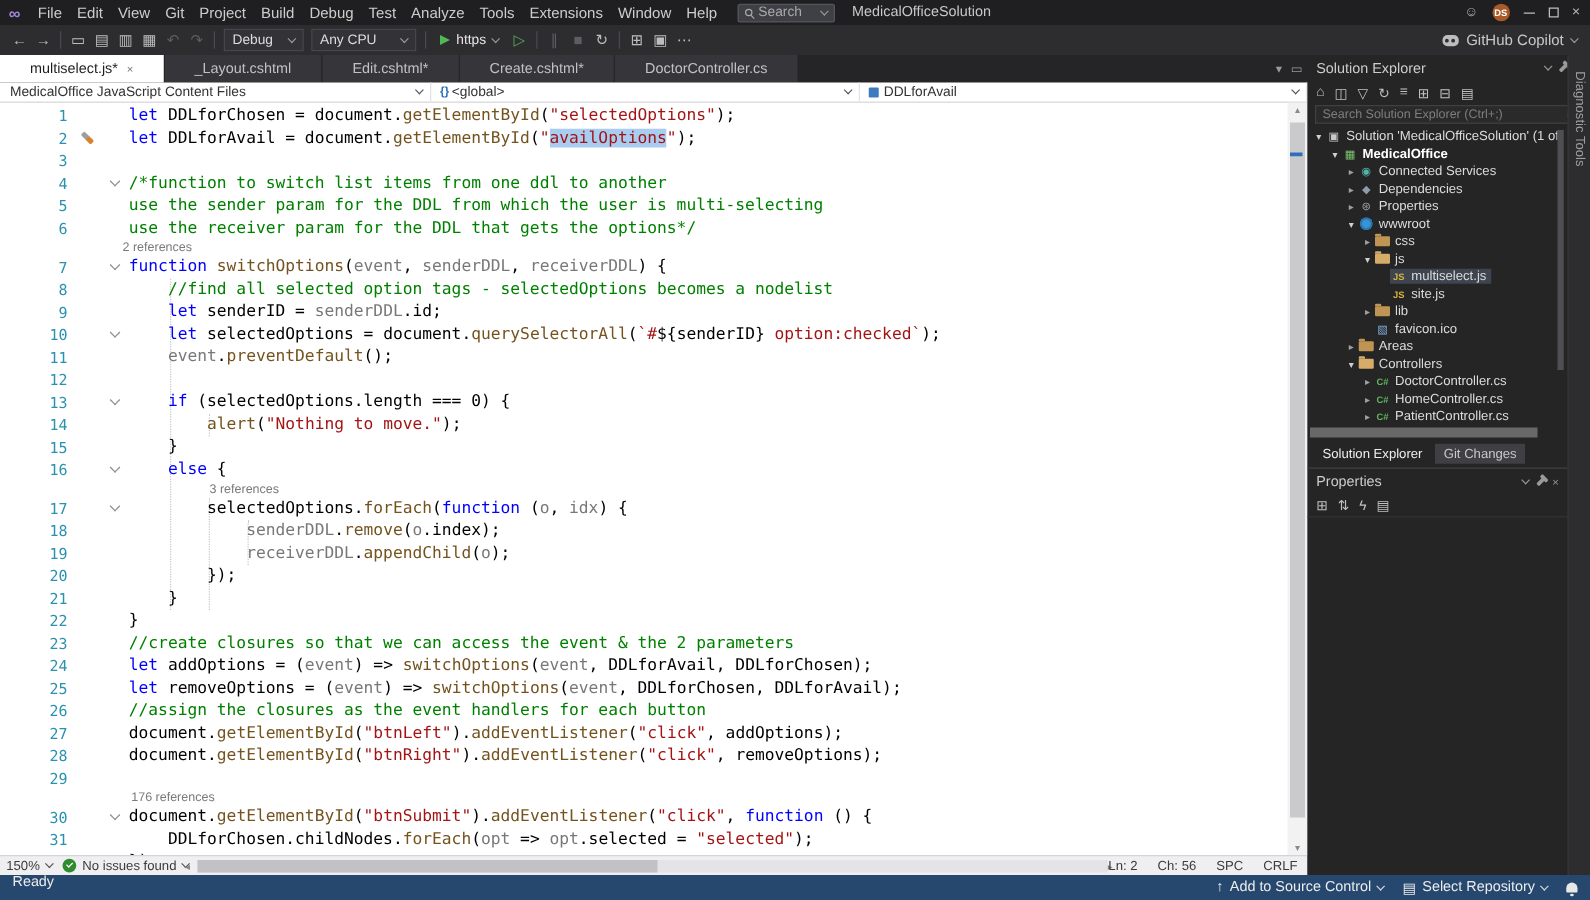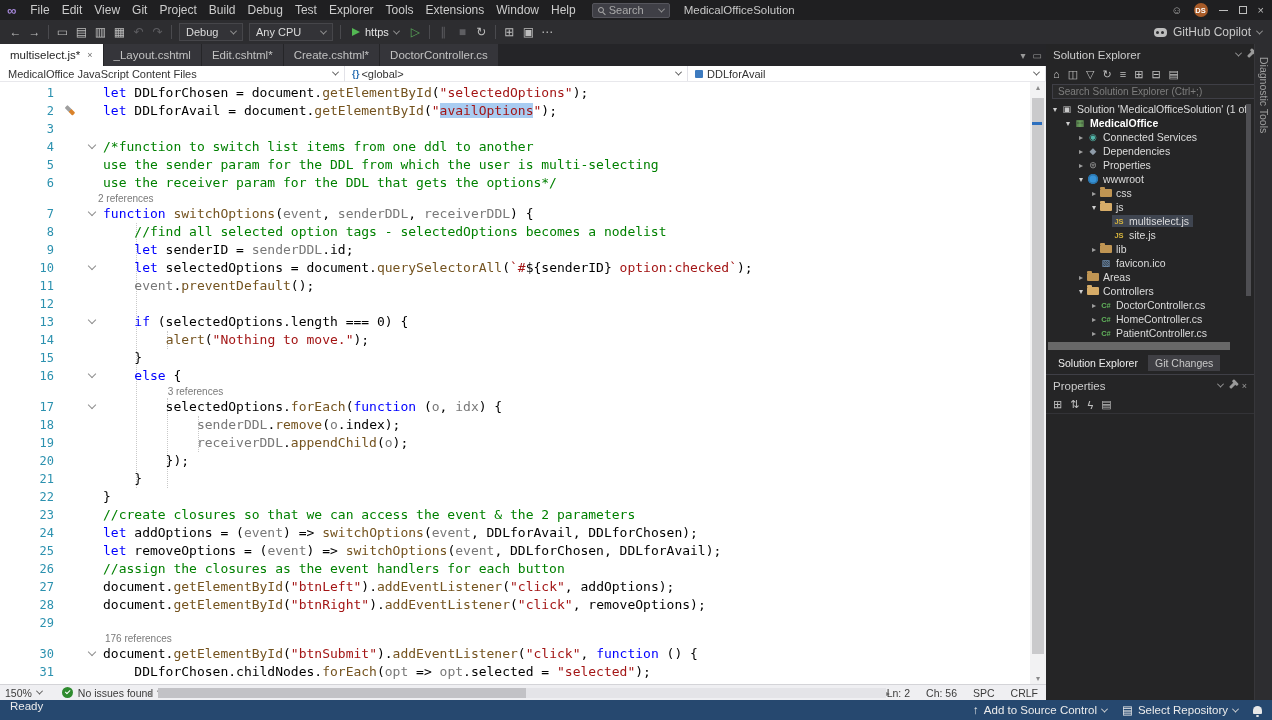--- a/index.html
+++ b/index.html
@@ -46,21 +46,21 @@
   .play { width:0; height:0; border-left:8px solid #53B853; border-top:4.5px solid transparent;
           border-bottom:4.5px solid transparent; }
   .copilot { position:absolute; right:10px; display:flex; gap:6px; align-items:center; color:#C8C8C8; font-size:12px; }
   .cop-ico { width:13px; height:9px; border-radius:4px; background:#BDBDBD; position:relative; }
   .cop-ico::before, .cop-ico::after { content:""; position:absolute; top:3px; width:3px; height:3px;
            border-radius:50%; background:#2D2D30; }
   .cop-ico::before { left:2.5px; } .cop-ico::after { right:2.5px; }
 
   
   #tabstrip { position:absolute; left:0; top:44px; width:1046px; height:22px; background:#252528; display:flex; }
-  .tab { height:22px; padding:0 10px; font-size:11.5px; background:#35353A; color:#C2C2C2;
+  .tab { height:22px; padding:0 24px; font-size:11.5px; background:#35353A; color:#C2C2C2;
          margin-right:1px; display:flex; align-items:center; gap:7px; }
   .tab.active { background:#FFFFFF; color:#1E1E1E; }
   .tab .x { color:#707070; font-size:9px; }
   .ts-right { position:absolute; right:4px; top:0; height:22px; display:flex; align-items:center; gap:7px;
               color:#9A9A9A; font-size:10px; }
 
   
   #navbar { position:absolute; left:0; top:66px; width:1046px; height:16px; background:#FFFFFF;
             display:flex; font-size:11px; color:#333; border-bottom:1px solid #E8E8EC; }
   .nb-sec { display:flex; align-items:center; position:relative; border-right:1px solid #E2E2E8; height:100%; }
@@ -91,21 +91,21 @@
   #vscroll { position:absolute; left:1030px; top:0; width:16px; height:602px; background:#F2F2F3;
              font-size:8px; color:#8A8A8A; text-align:center; }
   .sb-up { position:absolute; top:1px; left:0; right:0; }
   .sb-dn { position:absolute; bottom:1px; left:0; right:0; }
   .sb-thumb { position:absolute; left:2px; top:16px; width:12px; height:556px; background:#CACACC; }
   .sb-mark { position:absolute; left:2px; top:40px; width:10px; height:3px; background:#2C6FBF; }
 
   
   #efooter { position:absolute; left:0; top:684px; width:1046px; height:16px; background:#EFEFF2;
              border-top:1px solid #D4D4D8; display:flex; align-items:center; font-size:10.5px; color:#3B3B3B; }
-  .ef-zoom { display:flex; align-items:center; gap:5px; padding:0 20px 0 5px; }
+  .ef-zoom { display:flex; align-items:center; gap:5px; padding:0 8px 0 5px; }
   .ef-issues { display:flex; align-items:center; gap:5px; padding-right:6px; }
   .okdot { width:11px; height:11px; border-radius:50%; background:#2E8B2E; }
   .okcheck { display:block; width:5px; height:2.5px; border-left:1.5px solid #fff;
              border-bottom:1.5px solid #fff; transform:rotate(-45deg); margin:3px auto 0; }
   .hsb { position:absolute; left:148px; top:3px; width:748px; height:10px; display:flex; align-items:center; }
   .hsb-l,.hsb-r { font-size:8px; color:#8A8A8A; width:10px; }
   .hsb-track { flex:1; height:10px; background:#E4E4E8; position:relative; }
   .hsb-thumb { position:absolute; left:0; top:0; width:368px; height:10px; background:#C2C2C6; }
   .ef-right { position:absolute; right:8px; display:flex; gap:16px; }
 
@@ -172,21 +172,21 @@
     <span class="vs-logo">∞</span>
     <div id="menubar" style="display:flex;">
         <span class="menu-item">File</span>
         <span class="menu-item">Edit</span>
         <span class="menu-item">View</span>
         <span class="menu-item">Git</span>
         <span class="menu-item">Project</span>
         <span class="menu-item">Build</span>
         <span class="menu-item">Debug</span>
         <span class="menu-item">Test</span>
-        <span class="menu-item">Explorer</span>
+        <span class="menu-item">Analyze</span>
         <span class="menu-item">Tools</span>
         <span class="menu-item">Extensions</span>
         <span class="menu-item">Window</span>
         <span class="menu-item">Help</span>
       </div>
     <div class="tb-search">
       <span class="mag"></span>
       <span>Search</span>
       <span class="car" style="margin-left:auto"></span>
     </div>

